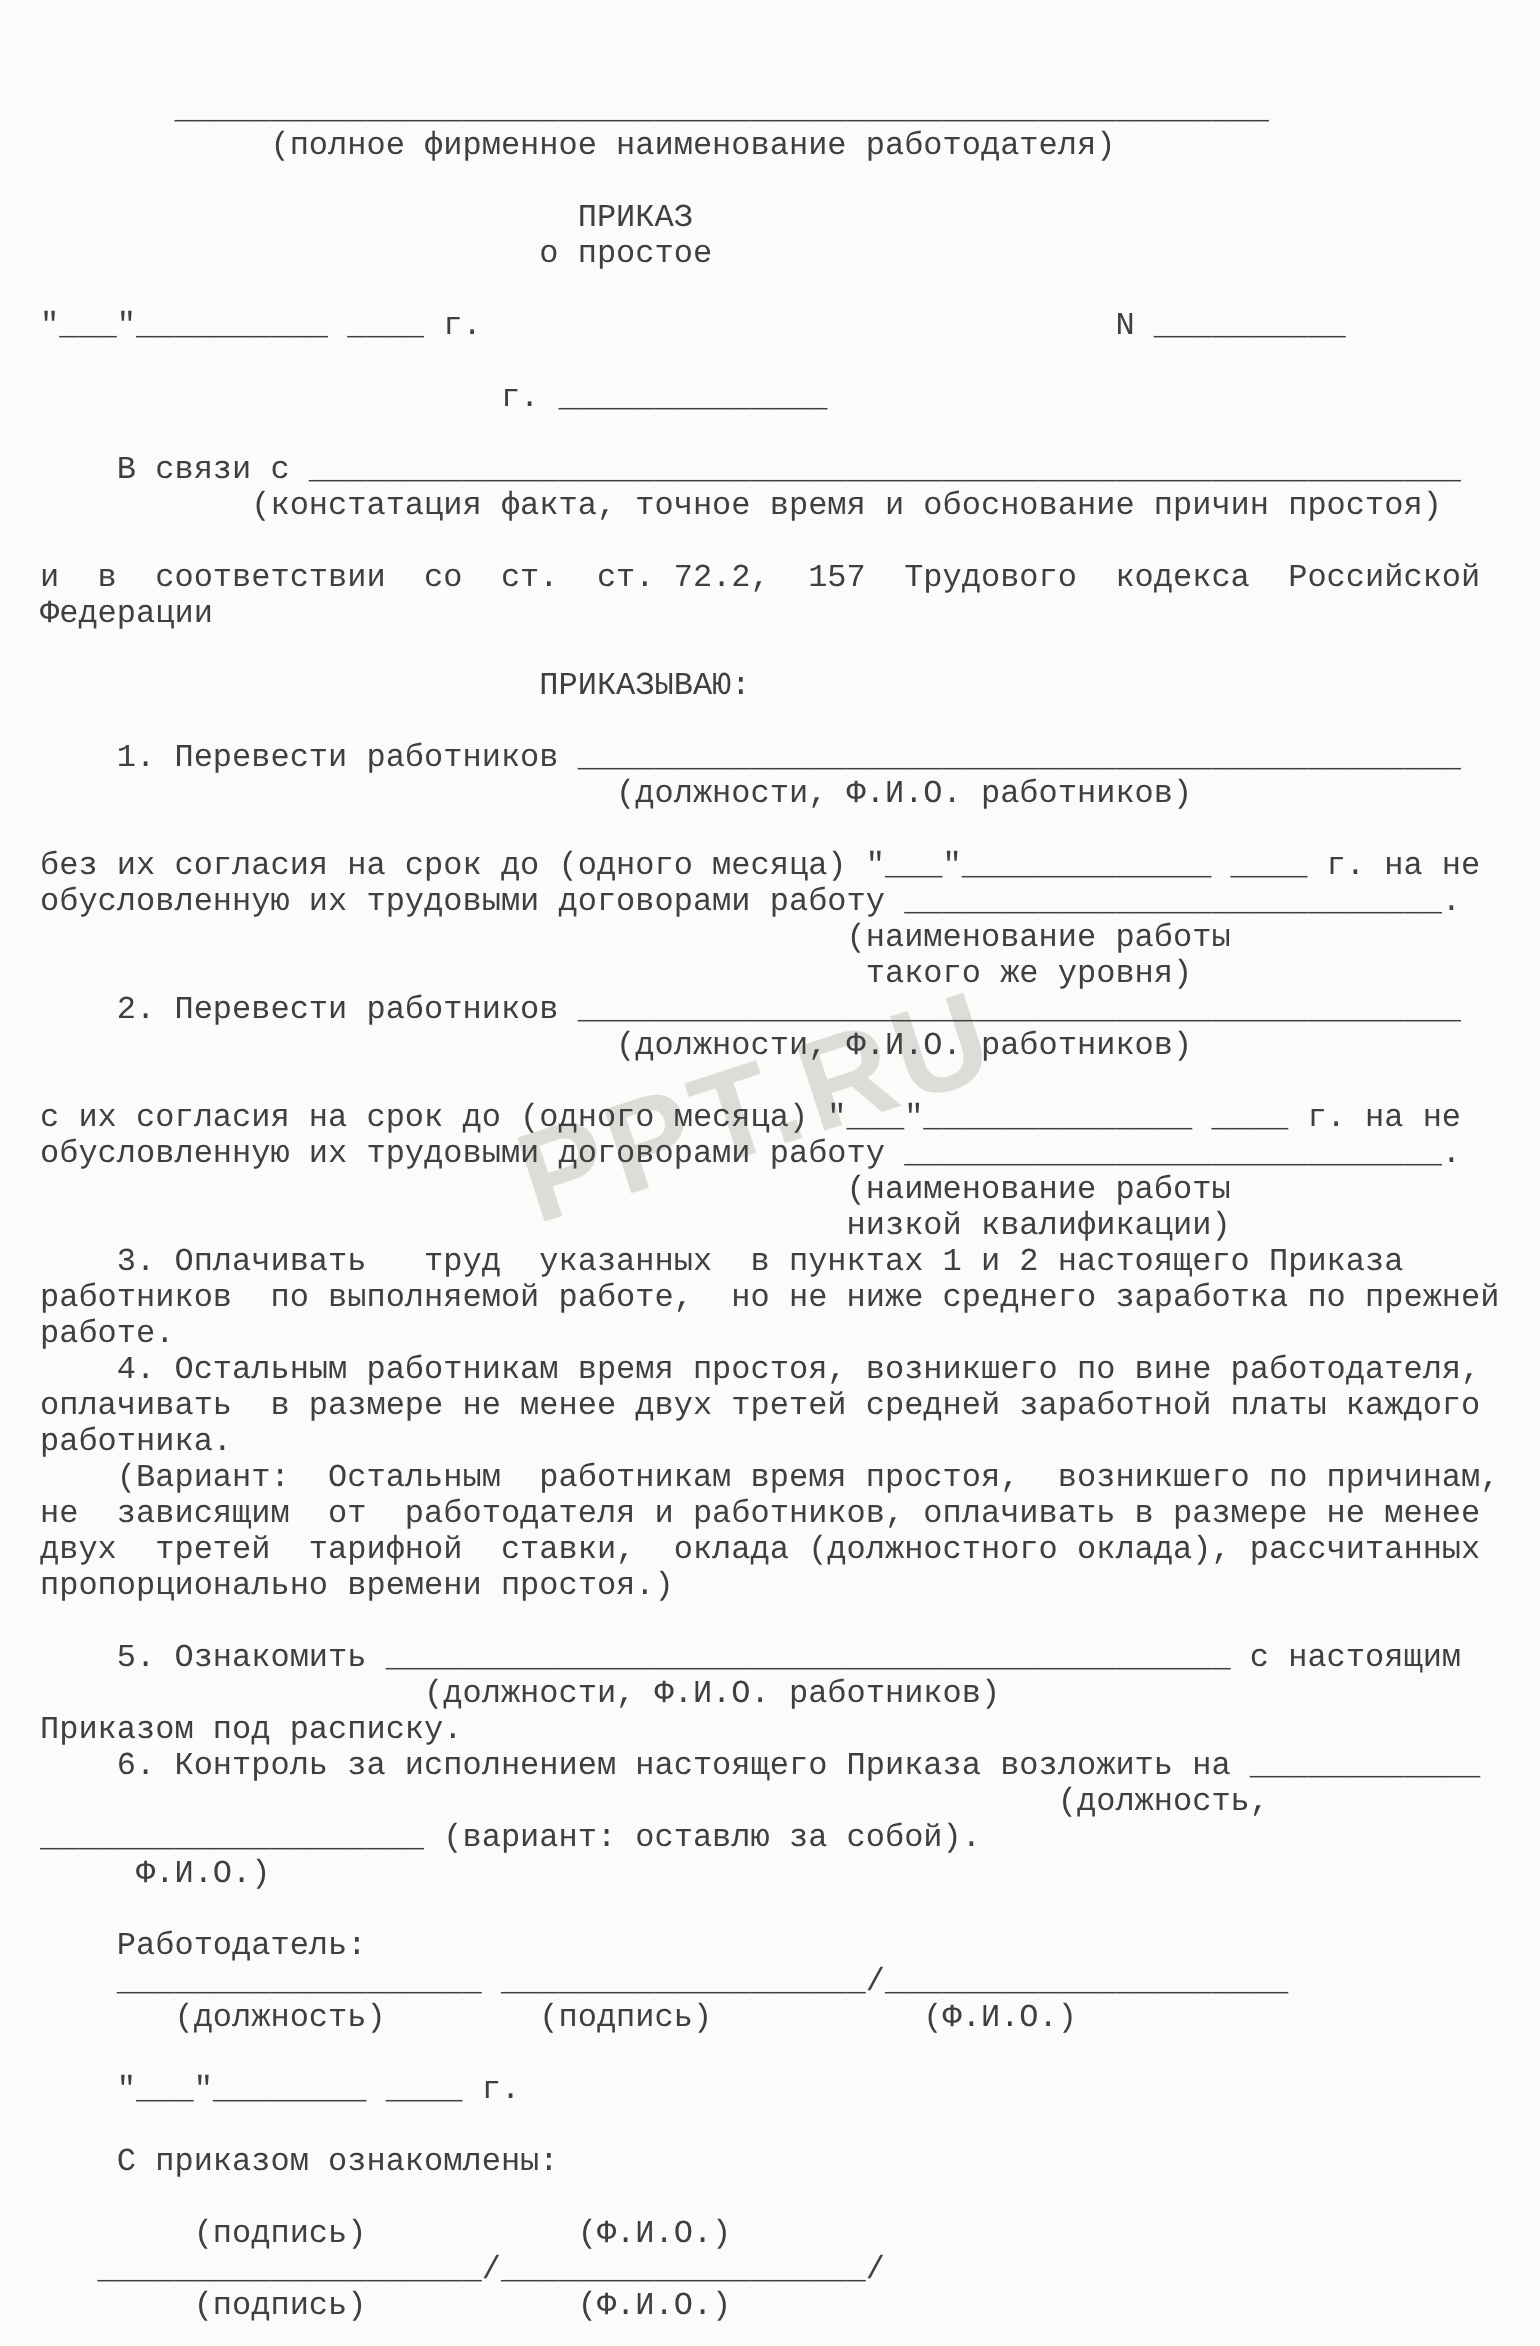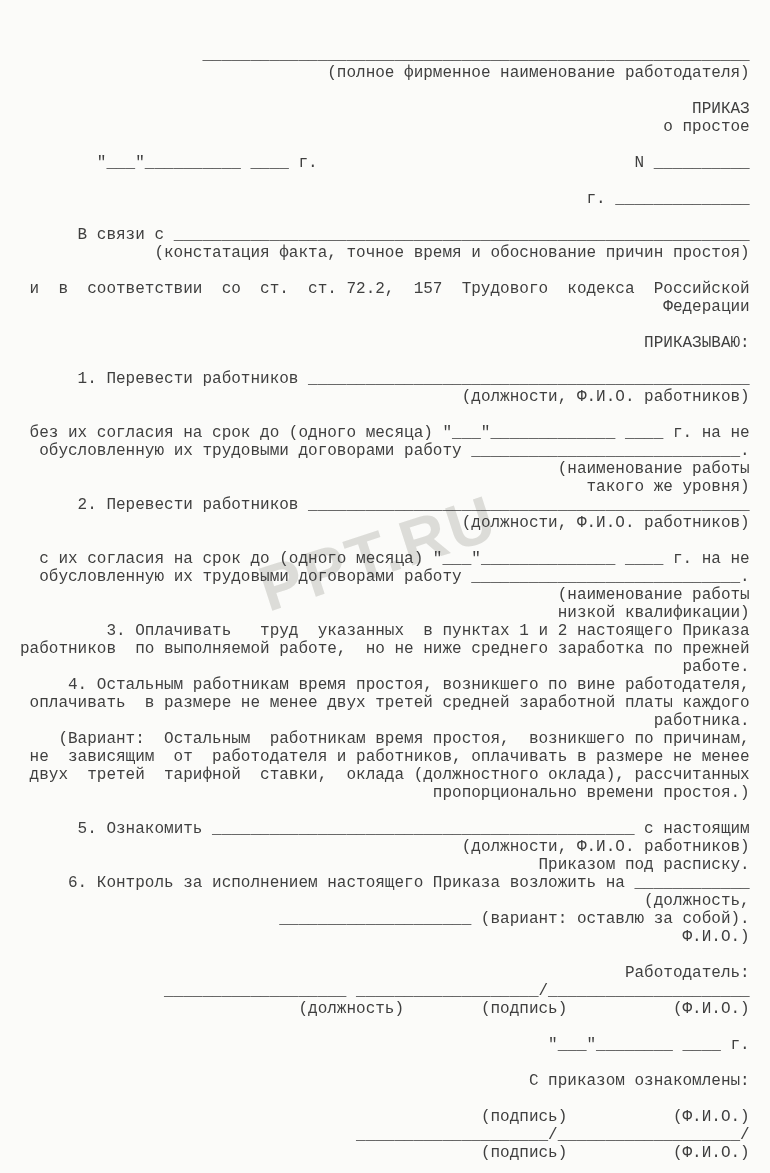--- a/index.html
+++ b/index.html
@@ -35,21 +35,20 @@
     white-space:pre;
   }
   .doc{
     position:absolute;
     left:20px;top:46px;
     z-index:1;
     font-size:16px;
     line-height:18px;
     color:var(--text);
     white-space:pre;
-    text-align:right;
   }
   .line{
     min-height:18px;
     white-space:pre;
   }
 </style>
 </head>
 <body>
 
 <div class="page">

